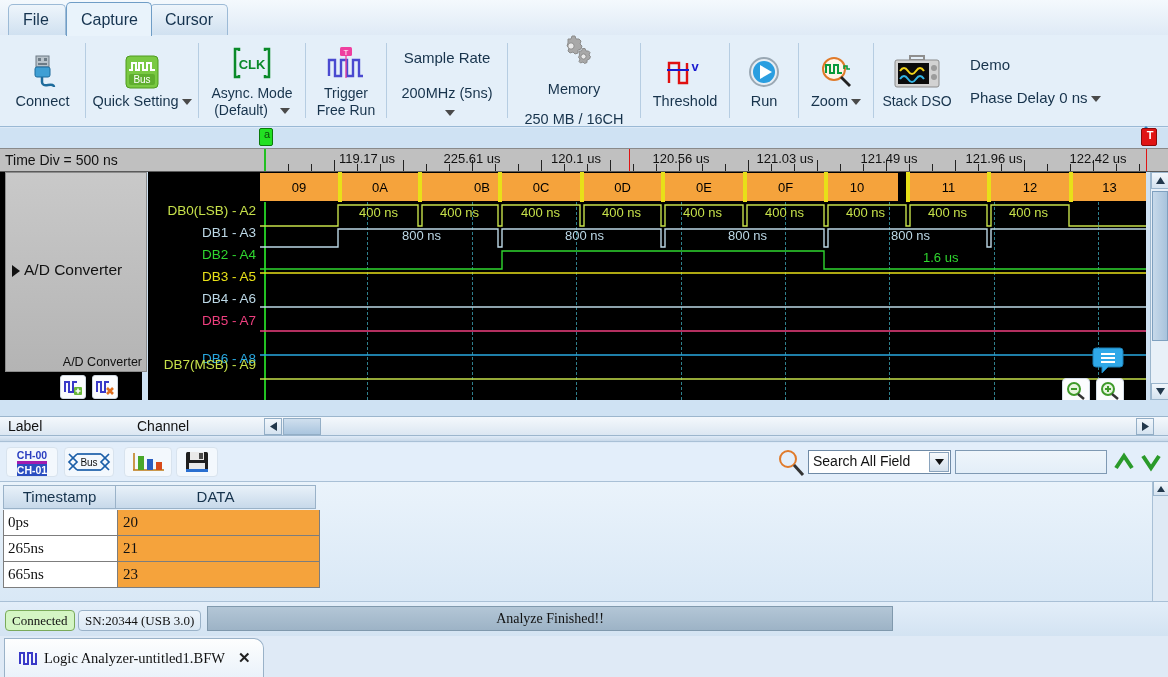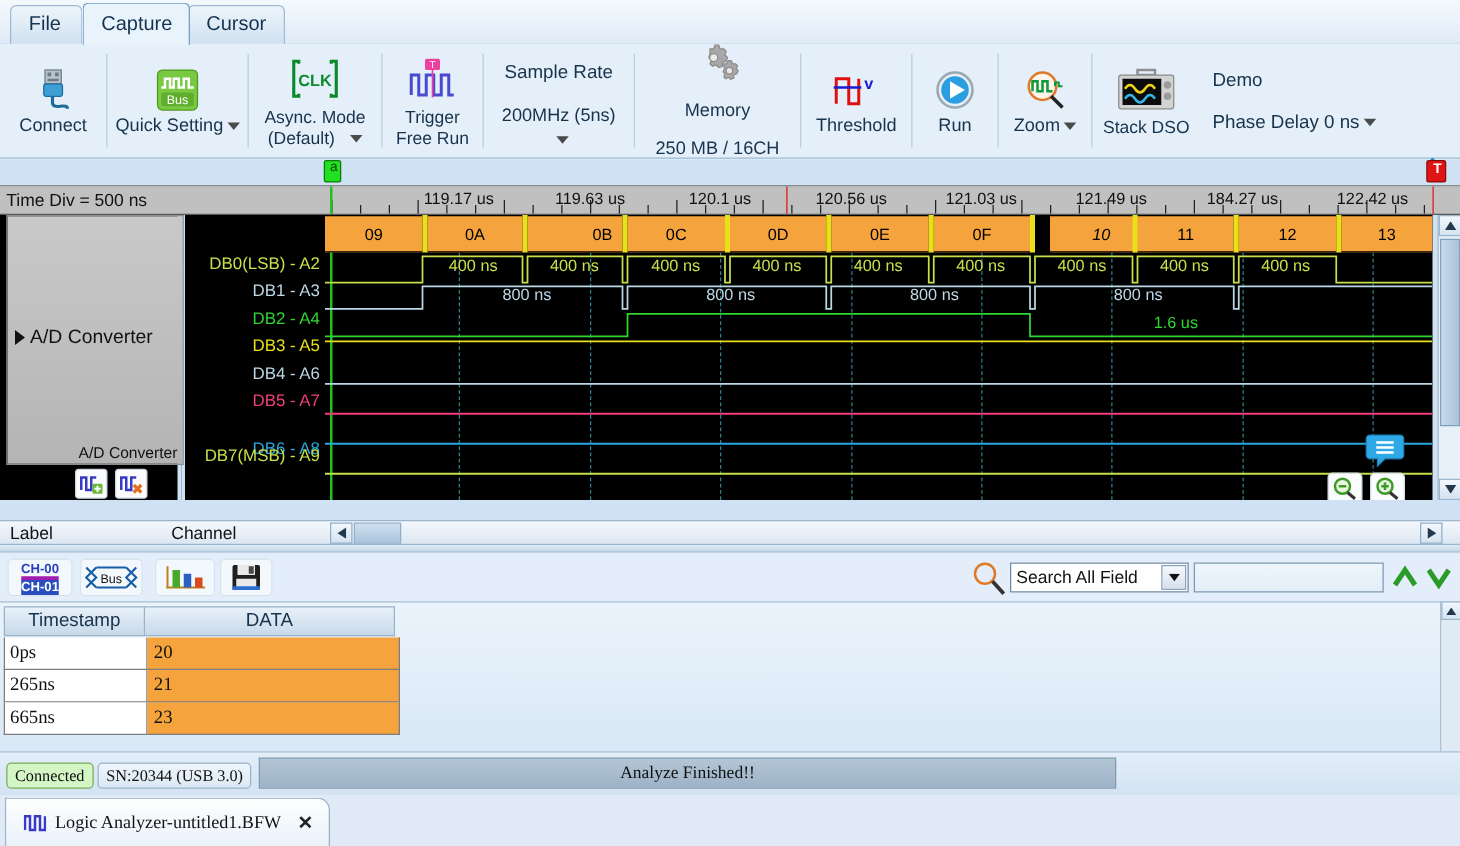--- a/index.html
+++ b/index.html
@@ -430,26 +430,26 @@
       <div class="tick" style="left:978px;"></div>
         <div class="tick" style="left:1001px;"></div>
       <div class="tick major" style="left:1024px;"></div>
       <div class="tick" style="left:1047px;"></div>
         <div class="tick" style="left:1070px;"></div>
       <div class="tick major" style="left:1093px;"></div>
       <div class="tick" style="left:1116px;"></div>
         <div class="tick" style="left:1139px;"></div>
 
       <span class="rlbl" style="left:367px;">119.17 us</span>
-      <span class="rlbl" style="left:472px;">119.63 us</span>
+      <span class="rlbl" style="left:472px;">225.61 us</span>
       <span class="rlbl" style="left:576px;">120.1 us</span>
       <span class="rlbl" style="left:681px;">120.56 us</span>
       <span class="rlbl" style="left:785px;">121.03 us</span>
       <span class="rlbl" style="left:889px;">121.49 us</span>
-      <span class="rlbl" style="left:994px;">184.27 us</span>
+      <span class="rlbl" style="left:994px;">121.96 us</span>
       <span class="rlbl" style="left:1098px;">122.42 us</span>
 
       <div style="position:absolute;left:264px;top:0;width:2px;height:24px;background:#22c022;"></div>
       <div style="position:absolute;left:629px;top:0;width:1px;height:24px;background:#e01414;"></div>
       <div style="position:absolute;left:1146px;top:0;width:1px;height:24px;background:#e01414;"></div>
     </div>
 
     <div class="panel-left">
       <div class="adc-box">
         <span class="adc-center">
@@ -497,21 +497,21 @@
       <div class="vgrid" style="left:838px;"></div>
       <div style="position:absolute;left:4px;top:0;width:2px;height:228px;background:#22c022;"></div>
 
       <div class="buscell" style="left:0px;top:0px;width:78px;">09</div>
       <div class="buscell" style="left:82px;top:0px;width:76px;">0A</div>
       <div class="buscell" style="left:162px;top:0px;width:76px;padding-left:44px;">0B</div>
       <div class="buscell" style="left:242px;top:0px;width:78px;">0C</div>
       <div class="buscell" style="left:324px;top:0px;width:77px;">0D</div>
       <div class="buscell" style="left:405px;top:0px;width:78px;">0E</div>
       <div class="buscell" style="left:487px;top:0px;width:77px;">0F</div>
-      <div class="buscell" style="left:580px;top:0px;width:82px;font-style:italic;">10</div>
+      <div class="buscell" style="left:556px;top:0px;width:82px;">10</div>
       <div class="buscell" style="left:650px;top:0px;width:77px;">11</div>
       <div class="buscell" style="left:731px;top:0px;width:78px;">12</div>
       <div class="buscell" style="left:813px;top:0px;width:73px;">13</div>
 
       <div style="position:absolute;left:78px;top:0;width:4px;height:30px;background:#e8e018;"></div>
       <div style="position:absolute;left:158px;top:0;width:4px;height:30px;background:#e8e018;"></div>
       <div style="position:absolute;left:238px;top:0;width:4px;height:30px;background:#e8e018;"></div>
       <div style="position:absolute;left:320px;top:0;width:4px;height:30px;background:#e8e018;"></div>
       <div style="position:absolute;left:401px;top:0;width:4px;height:30px;background:#e8e018;"></div>
       <div style="position:absolute;left:483px;top:0;width:4px;height:30px;background:#e8e018;"></div>

